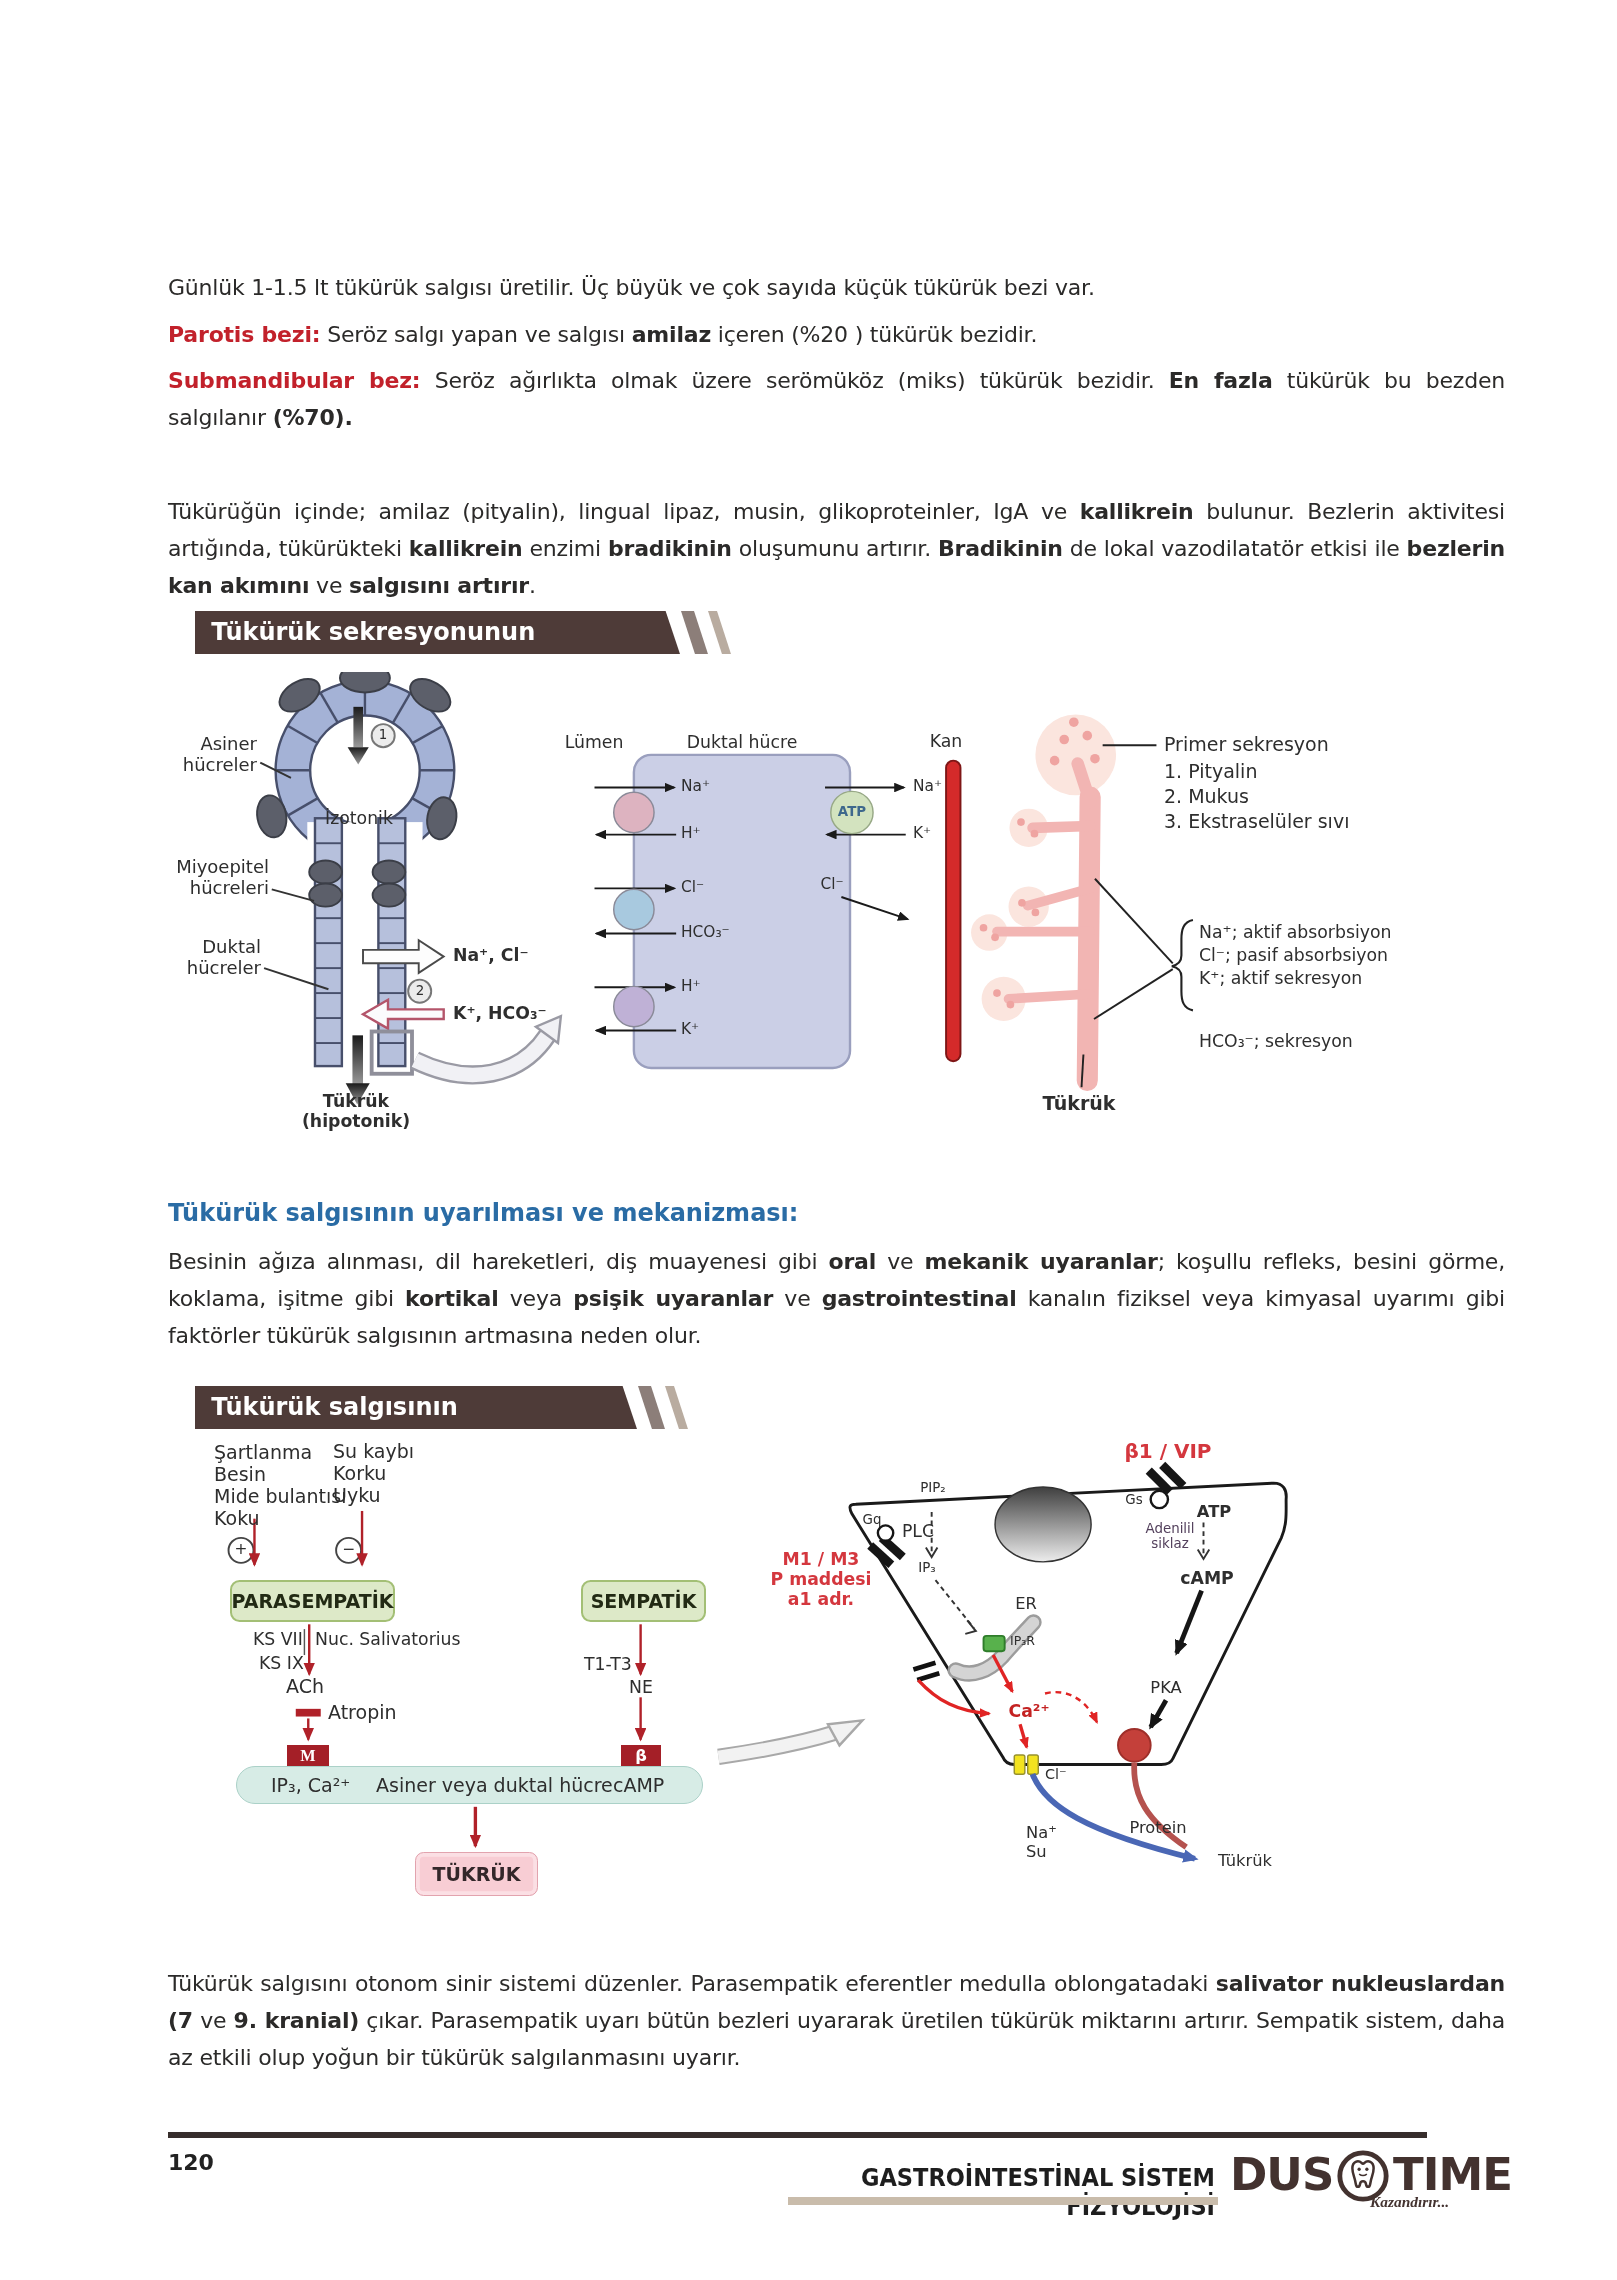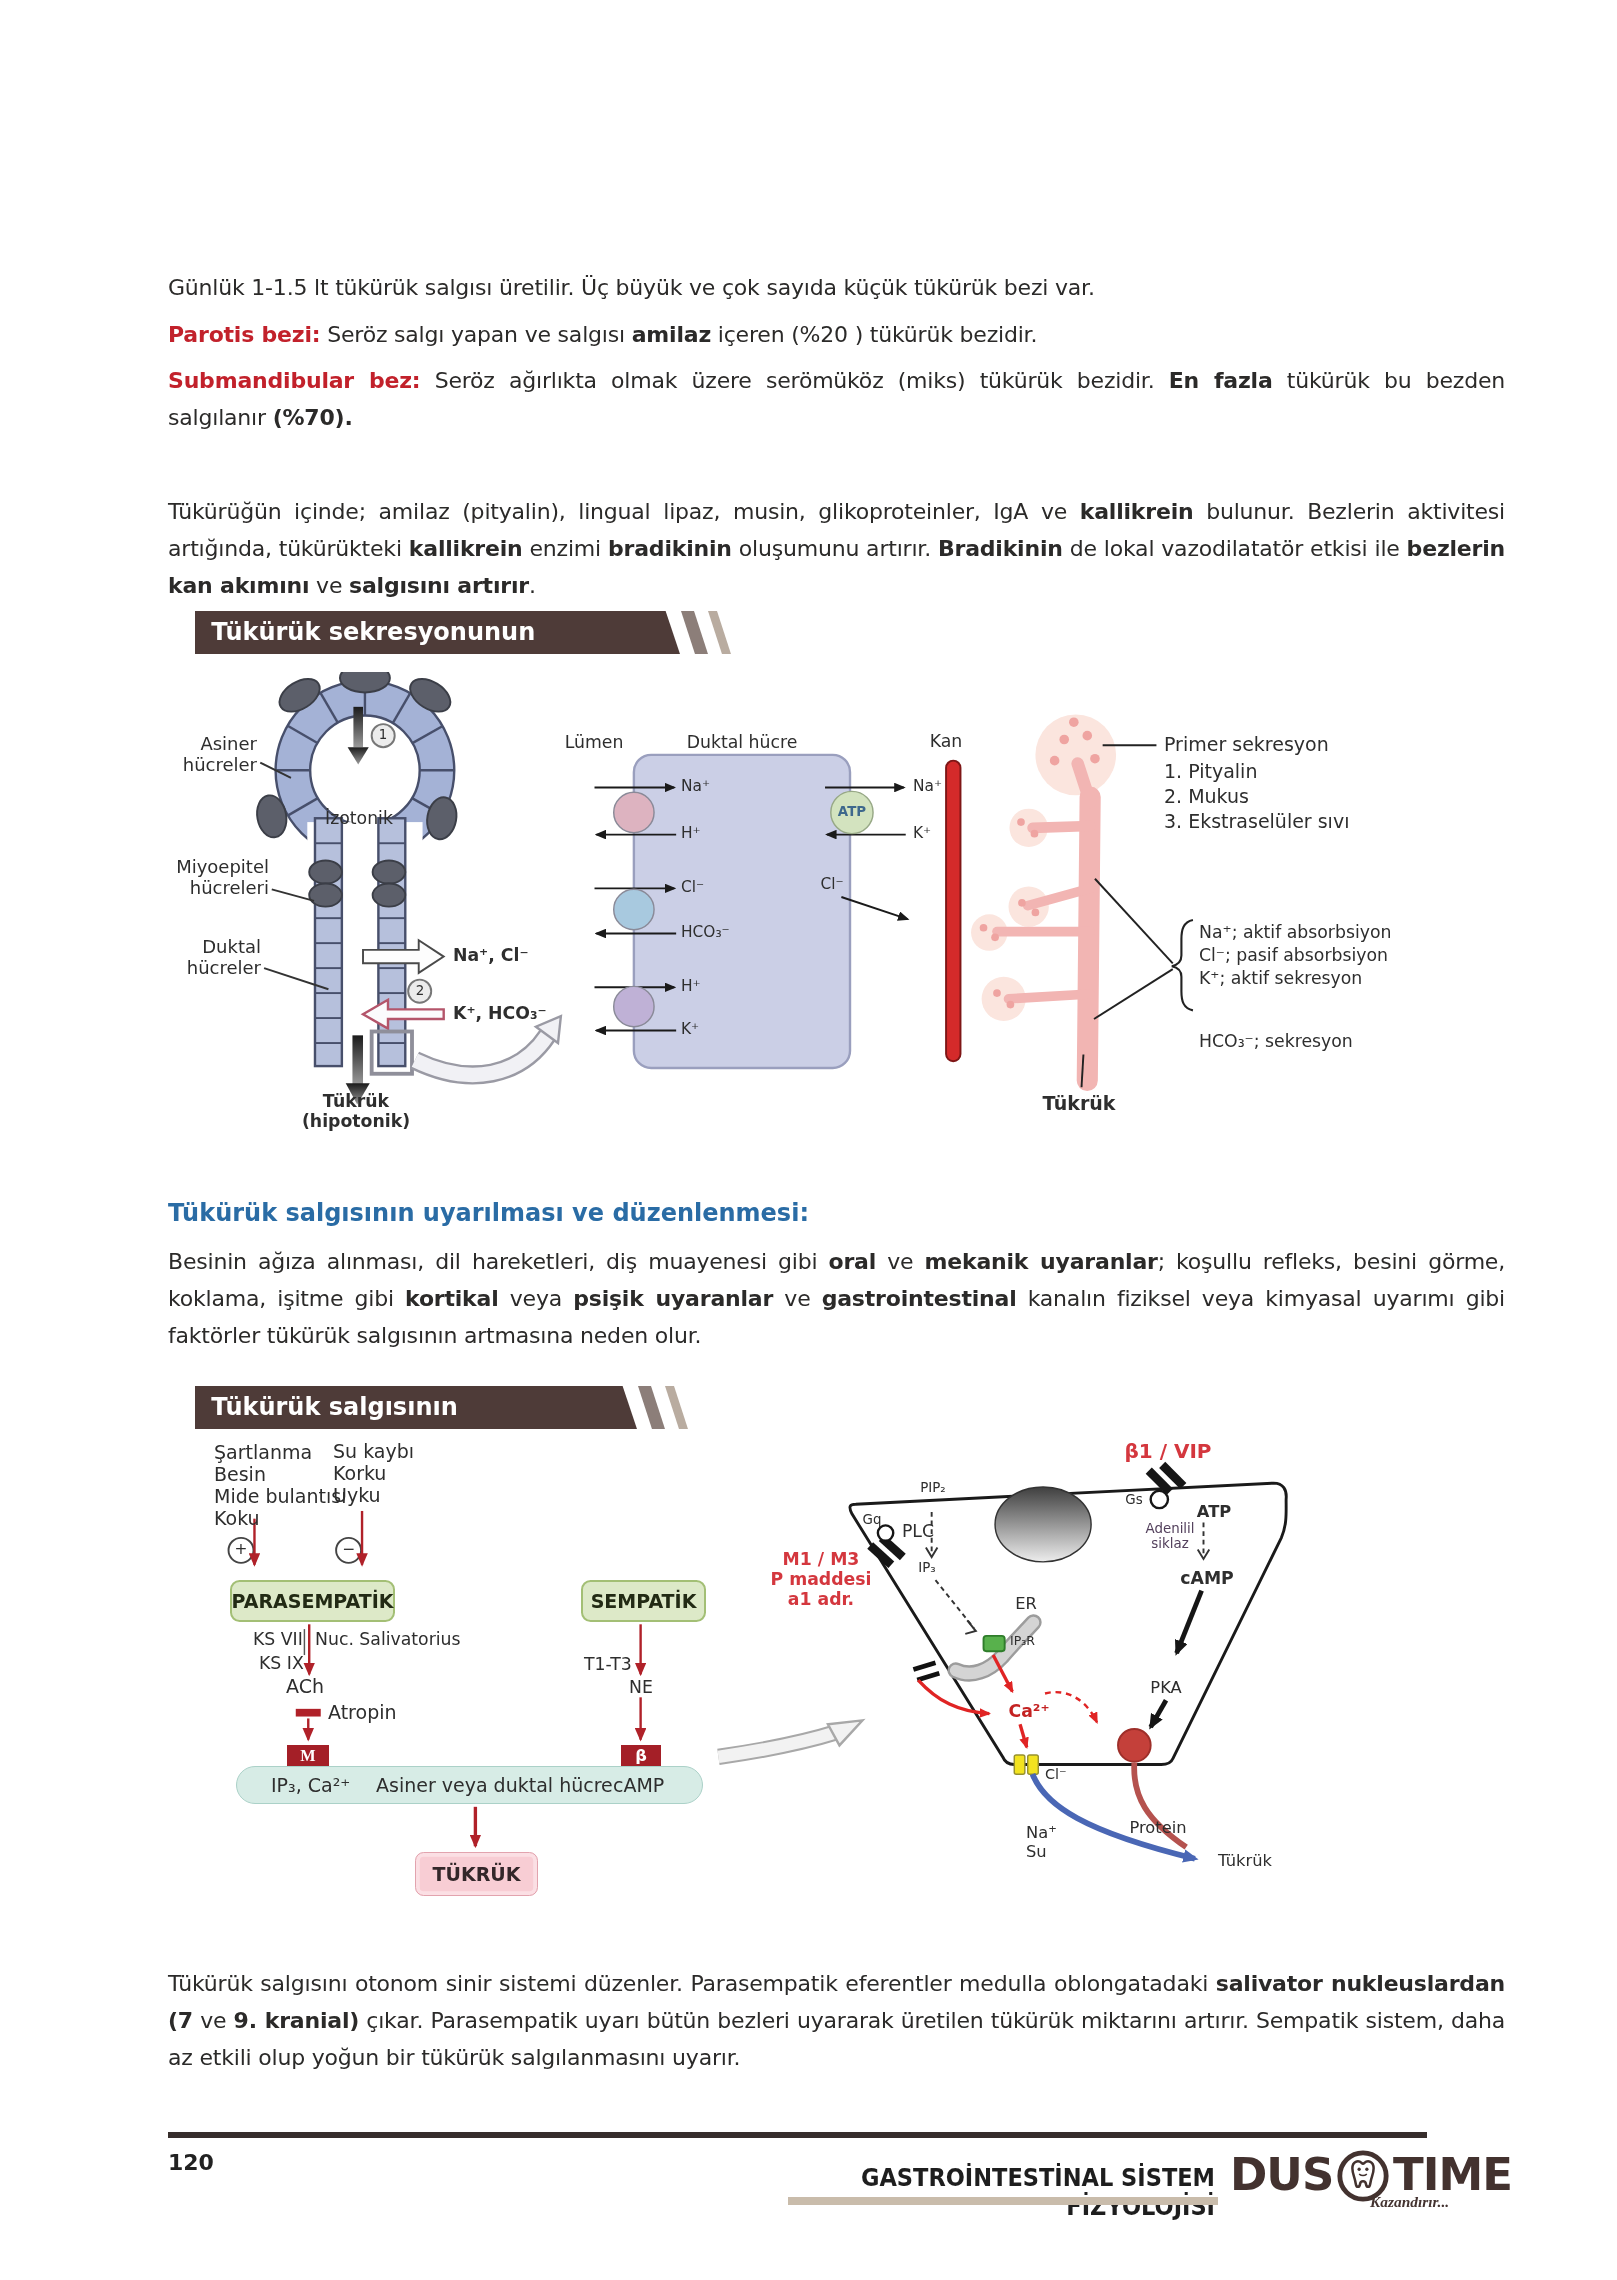--- a/index.html
+++ b/index.html
@@ -258,21 +258,21 @@
     <div class="lbl ls f20" style="left:1020px;top:100px;">1. Pityalin</div>
     <div class="lbl ls f20" style="left:1020px;top:125px;">2. Mukus</div>
     <div class="lbl ls f20" style="left:1020px;top:150px;">3. Ekstraselüler sıvı</div>
     <div class="lbl ls f18" style="left:1055px;top:261px;">Na⁺; aktif absorbsiyon</div>
     <div class="lbl ls f18" style="left:1055px;top:284px;">Cl⁻; pasif absorbsiyon</div>
     <div class="lbl ls f18" style="left:1055px;top:307px;">K⁺; aktif sekresyon</div>
     <div class="lbl ls f18" style="left:1055px;top:330px;margin-top:40px;">HCO₃⁻; sekresyon</div>
     <div class="lbl bb f20" style="left:935px;top:432px;">Tükrük</div>
   </div>
 
-  <div class="bluehead">Tükürük salgısının uyarılması ve düzenlenmesi:</div>
+  <div class="bluehead">Tükürük salgısının uyarılması ve mekanizması:</div>
   <div class="para just" style="top:1243px;">
     <span>Besinin ağıza alınması, dil hareketleri, diş muayenesi gibi </span><span class="bold">oral</span><span> ve </span><span class="bold">mekanik uyaranlar</span><span>; koşullu refleks, besini görme, koklama, işitme gibi </span><span class="bold">kortikal</span><span> veya </span><span class="bold">psişik uyaranlar</span><span> ve </span><span class="bold">gastrointestinal</span><span> kanalın fiziksel veya kimyasal uyarımı gibi faktörler tükürük salgısının artmasına neden olur.</span>
   </div>
 
   <div class="banner" style="left:195px;top:1386px;width:442px;">Tükürük salgısının düzenlenmesi</div>
   <div class="stripe" style="left:645px;top:1386px;width:12.5px;background:#8C7E79;"></div>
   <div class="stripe" style="left:672px;top:1386px;width:8.6px;background:#B9ACA0;"></div>
 
   <div class="fig" style="top:1436px;width:1364px;height:538px;">
     <svg width="1364" height="538" viewBox="0 0 1420 560">

